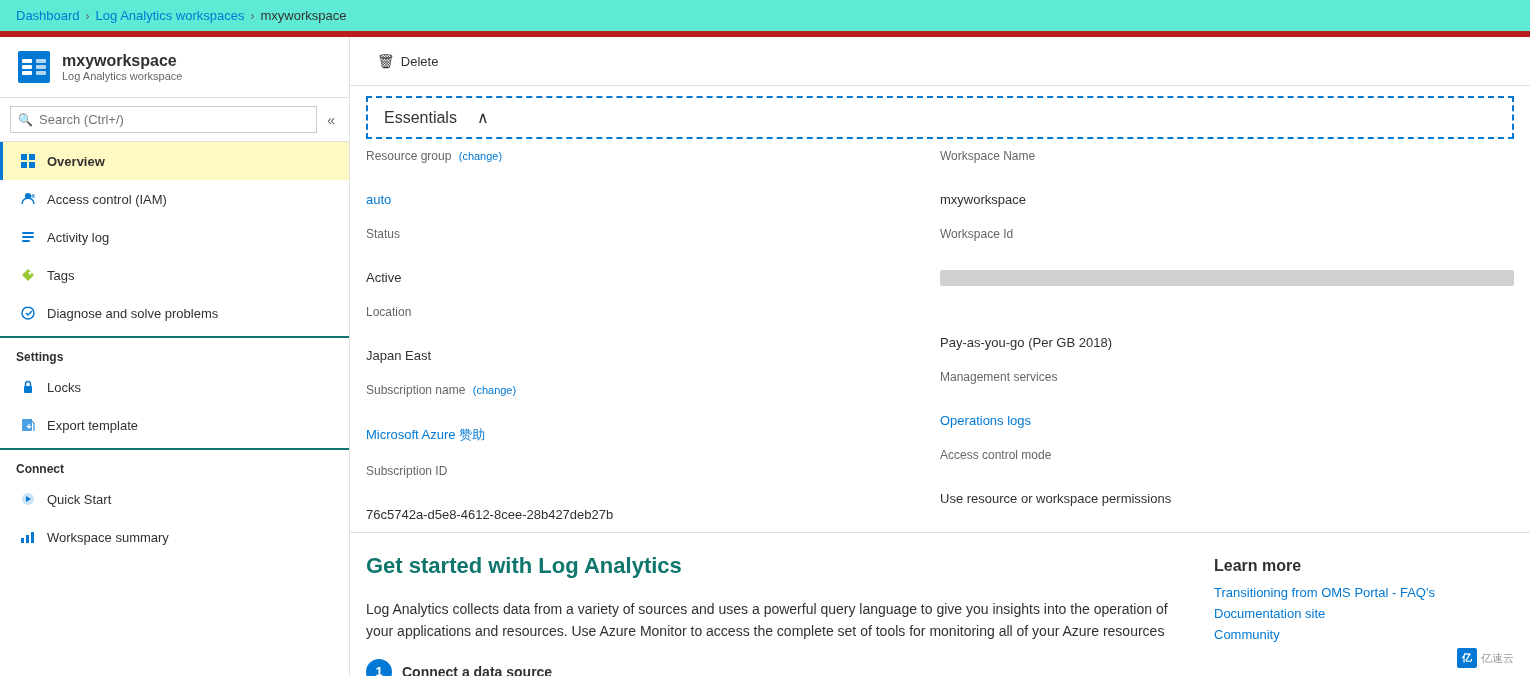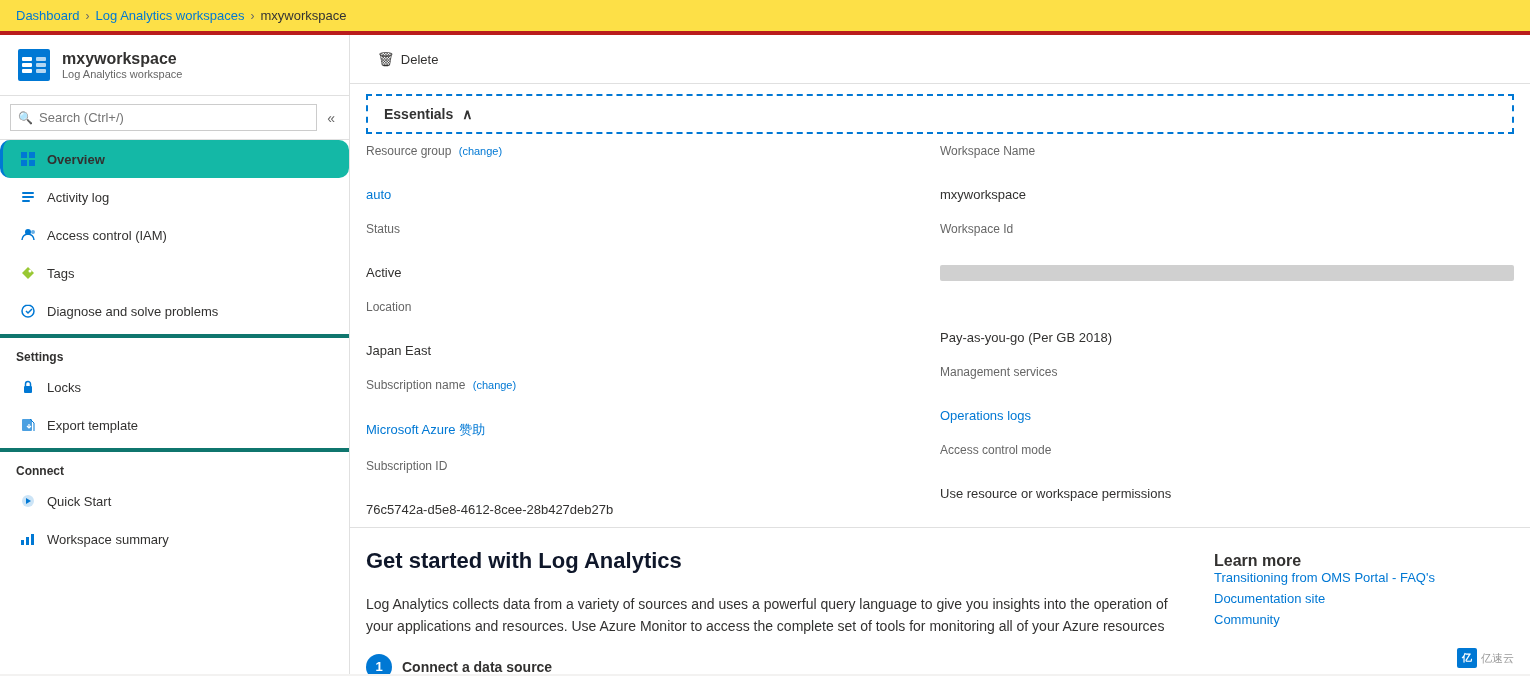--- a/index.html
+++ b/index.html
@@ -1,21 +1,21 @@
 <!DOCTYPE html>
 <html><head>
   <meta charset="utf-8">
   <style>
     * { box-sizing: border-box; margin: 0; padding: 0; }
     body { font-family: 'Segoe UI', Arial, sans-serif; font-size: 13px; color: #333; background: #f3f2f1; height: 676px; overflow: hidden; }
 
     
     .breadcrumb-bar {
-      background: #fde047;
-      border-bottom: 4px solid #b91c1c;
+      background: #5eead4;
+      border-bottom: 6px solid #b91c1c;
       padding: 8px 16px;
       display: flex;
       align-items: center;
       gap: 6px;
       font-size: 13px;
     }
     .breadcrumb-link {
       color: #0078d4;
       cursor: pointer;
       text-decoration: none;
@@ -102,40 +102,39 @@
       display: flex;
       align-items: center;
       gap: 10px;
       padding: 10px 16px;
       cursor: pointer;
       color: #323130;
       font-size: 13px;
       border-left: 3px solid transparent;
     }
     .nav-item.active {
-      background: #14b8a6;
+      background: #fef9c3;
       border-left: 3px solid #0078d4;
       font-weight: 600;
-      border-radius: 10px;
     }
     .nav-icon {
       width: 18px;
       height: 18px;
       display: flex;
       align-items: center;
       justify-content: center;
       font-size: 14px;
       flex-shrink: 0;
     }
     .nav-section-label {
       padding: 12px 16px 4px 16px;
       font-size: 12px;
       font-weight: 600;
       color: #323130;
-      border-top: 4px solid #0f766e;
+      border-top: 2px solid #0f766e;
       margin-top: 4px;
     }
 
     
     .content-area {
       flex: 1;
       background: #fff;
       overflow-y: auto;
       display: flex;
       flex-direction: column;
@@ -160,23 +159,23 @@
       font-size: 13px;
       color: #323130;
     }
     .toolbar-icon { font-size: 14px; }
 
     
     .essentials-header {
       padding: 10px 16px;
       display: inline-flex;
       align-items: center;
-      gap: 9px;
-      font-size: 14px;
-      font-weight: 700;
+      gap: 20px;
+      font-size: 16px;
+      font-weight: 400;
       cursor: pointer;
       border: 2px dashed #0078d4;
       margin: 10px 16px 0 16px;
     }
     .essentials-content {
       display: grid;
       grid-template-columns: 1fr 1fr;
       padding: 10px 16px;
       gap: 0;
       border-bottom: 1px solid #e0e0e0;
@@ -203,21 +202,21 @@
     
     .get-started-section {
       display: grid;
       grid-template-columns: 1fr 300px;
       padding: 20px 16px;
       gap: 20px;
     }
     .get-started-main h2 {
       font-size: 22px;
       font-weight: 600;
-      color: #0f172a;
+      color: #0f766e;
       margin-bottom: 12px;
     }
     .get-started-main p {
       font-size: 14px;
       color: #323130;
       line-height: 1.6;
       margin-bottom: 16px;
       margin-top: 19px;
     }
     .step-row {
@@ -236,21 +235,21 @@
       align-items: center;
       justify-content: center;
       font-size: 13px;
       font-weight: 600;
       flex-shrink: 0;
     }
     .step-label { font-size: 14px; font-weight: 600; color: #323130; }
 
     
     .learn-more-panel { padding-top: 4px; }
-    .learn-more-panel h3 { font-size: 16px; font-weight: 600; color: #323130; }
+    .learn-more-panel h3 { font-size: 16px; font-weight: 600; margin-bottom: 10px; color: #323130; }
     .learn-more-panel a {
       display: block;
       color: #0078d4;
       font-size: 13px;
       text-decoration: none;
       margin-bottom: 6px;
       cursor: pointer;
     }
 
     
@@ -326,37 +325,37 @@
               <rect x="1" y="9" width="6" height="6" fill="#0078D4"></rect>
               <rect x="9" y="9" width="6" height="6" fill="#0078D4"></rect>
             </svg>
         </span>
         <span>Overview</span>
       </div>
 
       <div class="nav-item">
         <span class="nav-icon">
           <svg width="16" height="16" viewBox="0 0 16 16" fill="none">
+              <circle cx="8" cy="5" r="3" fill="#0078D4"></circle>
+              <path d="M2 13c0-3.3 2.7-6 6-6s6 2.7 6 6" stroke="#0078D4" stroke-width="1.5" fill="none"></path>
+              <circle cx="13" cy="5" r="2" fill="#0078D4" opacity="0.6"></circle>
+            </svg>
+        </span>
+        <span>Access control (IAM)</span>
+      </div>
+
+      <div class="nav-item">
+        <span class="nav-icon">
+          <svg width="16" height="16" viewBox="0 0 16 16" fill="none">
               <rect x="2" y="3" width="12" height="2" rx="1" fill="#0078D4"></rect>
               <rect x="2" y="7" width="12" height="2" rx="1" fill="#0078D4"></rect>
               <rect x="2" y="11" width="8" height="2" rx="1" fill="#0078D4"></rect>
             </svg>
         </span>
         <span>Activity log</span>
-      </div>
-
-      <div class="nav-item">
-        <span class="nav-icon">
-          <svg width="16" height="16" viewBox="0 0 16 16" fill="none">
-              <circle cx="8" cy="5" r="3" fill="#0078D4"></circle>
-              <path d="M2 13c0-3.3 2.7-6 6-6s6 2.7 6 6" stroke="#0078D4" stroke-width="1.5" fill="none"></path>
-              <circle cx="13" cy="5" r="2" fill="#0078D4" opacity="0.6"></circle>
-            </svg>
-        </span>
-        <span>Access control (IAM)</span>
       </div>
 
       <div class="nav-item">
         <span class="nav-icon">
           <svg width="16" height="16" viewBox="0 0 16 16" fill="none">
               <path d="M8 2L14 8L8 14L2 8L8 2Z" fill="#7fba00" opacity="0.8"></path>
               <circle cx="10" cy="6" r="1.5" fill="white"></circle>
             </svg>
         </span>
         <span>Tags</span>

